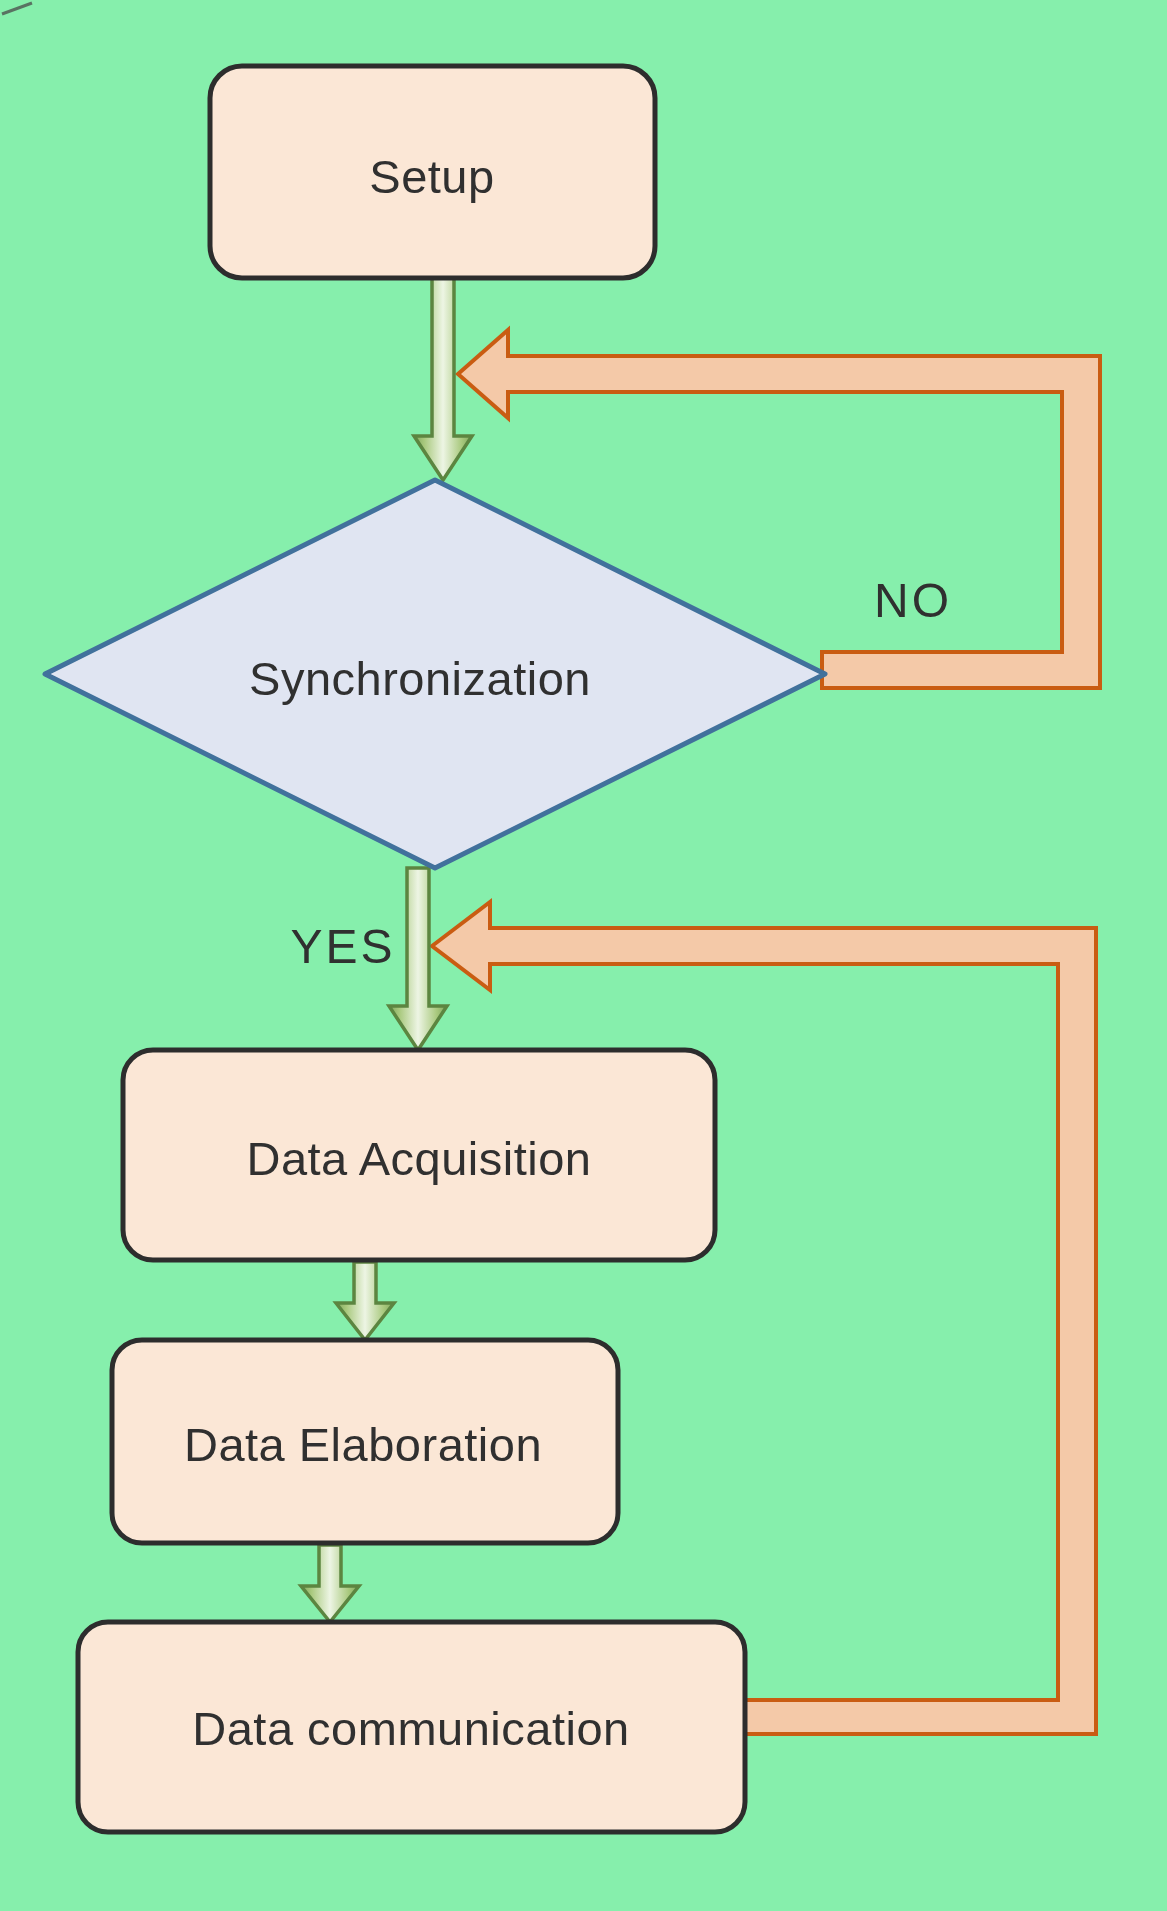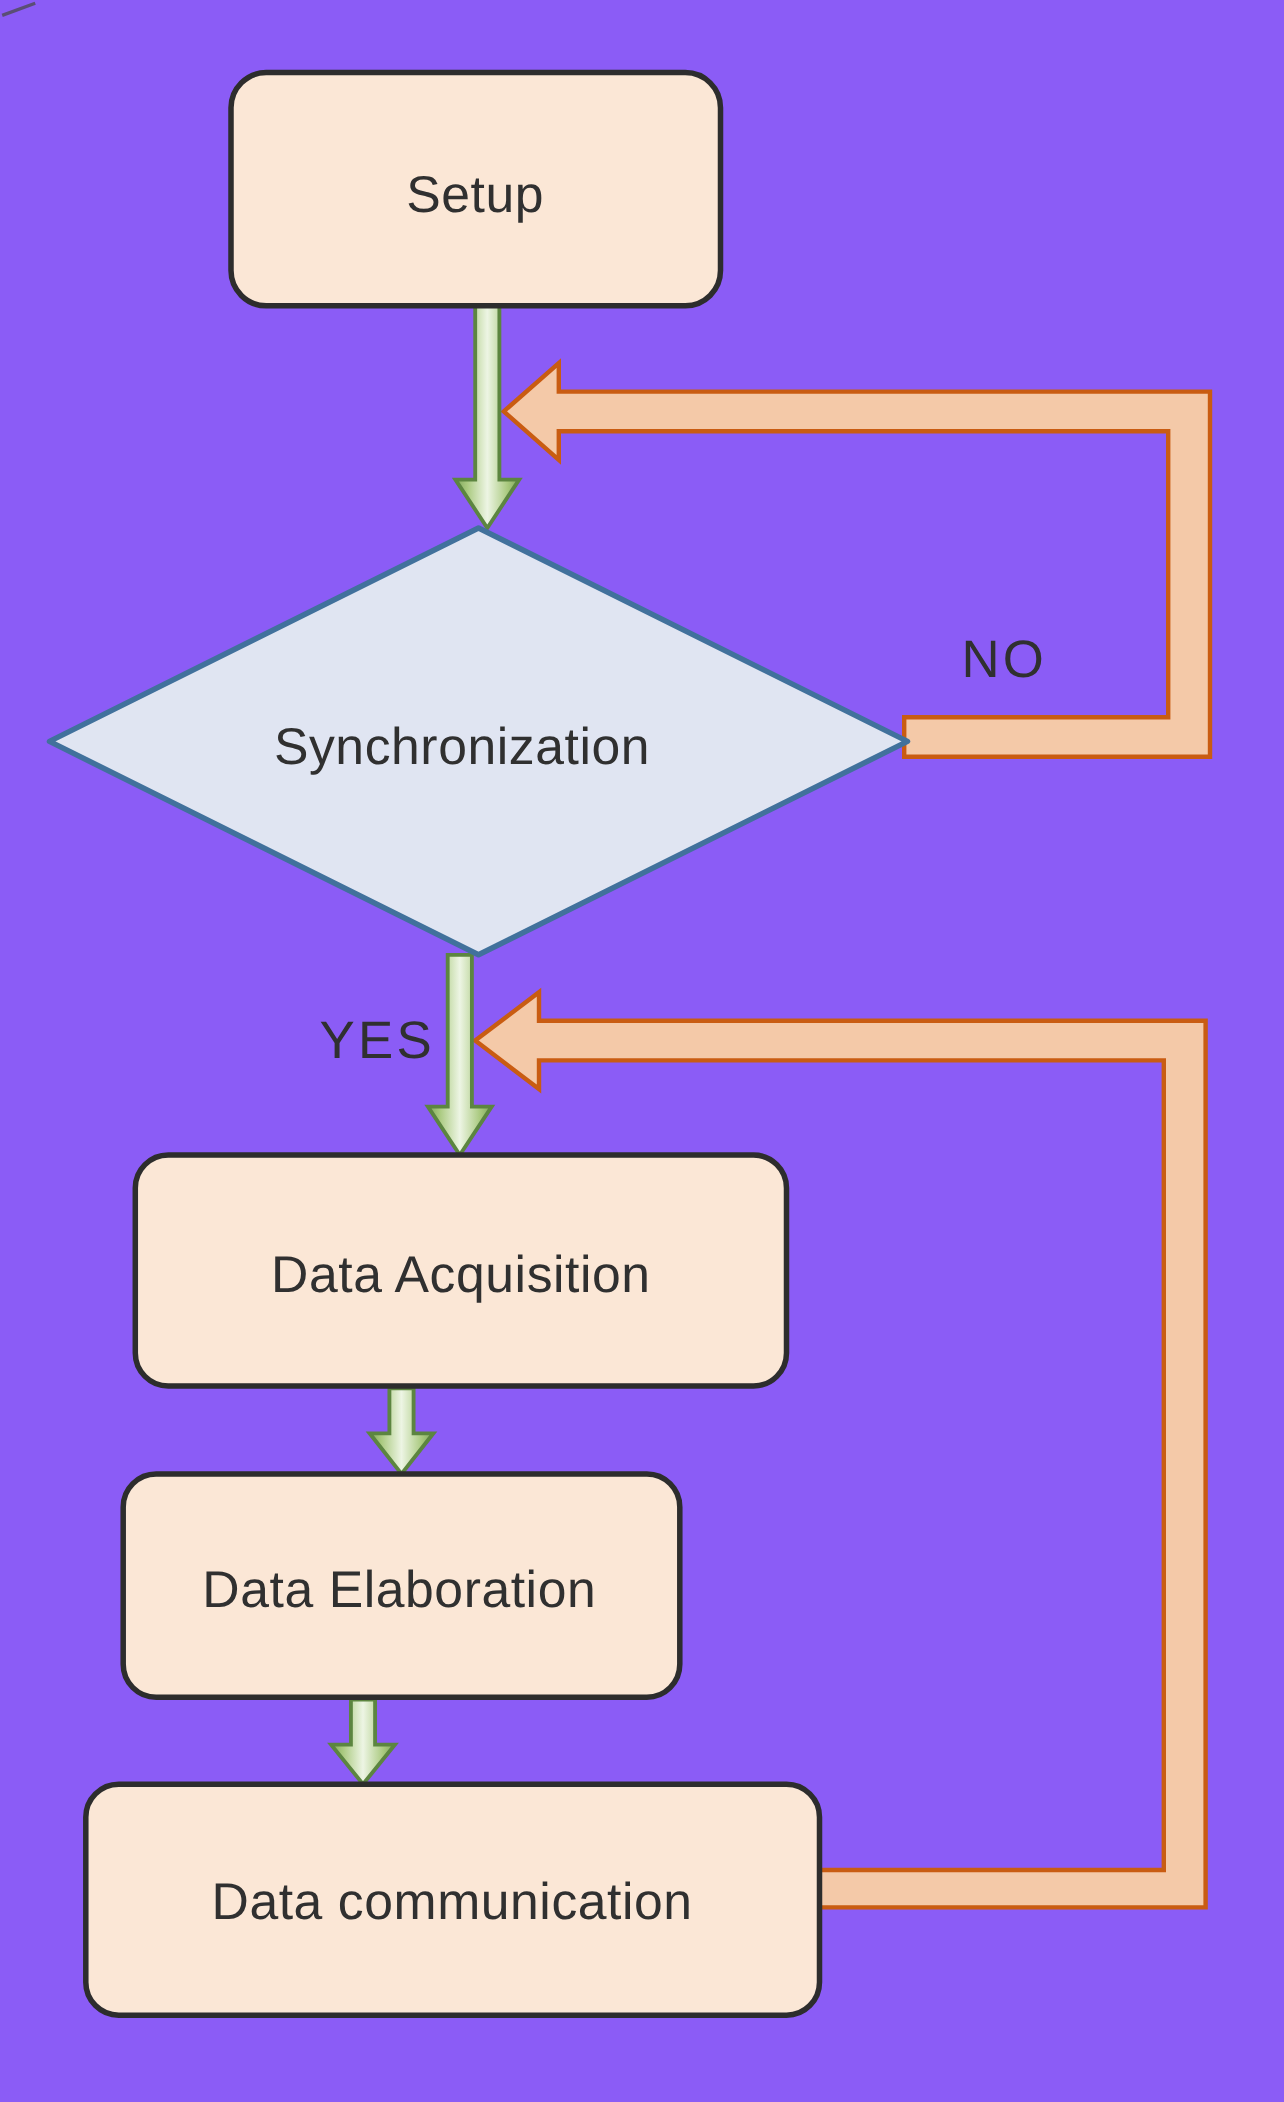--- a/index.html
+++ b/index.html
@@ -1,20 +1,20 @@
 <!DOCTYPE html>
 <html><head>
 <meta charset="utf-8">
 <style>
   html, body { margin: 0; padding: 0; background: #ffffff; }
   #stage {
     position: relative;
     width: 1167px;
     height: 1911px;
-    background: #8b5cf6;
+    background: #86efac;
     font-family: "Liberation Sans", sans-serif;
     overflow: hidden;
   }
   svg { display: block; }
 
   .process-box {
     fill: #fbe7d6;
     stroke: #2d2d2d;
     stroke-width: 5;
   }

